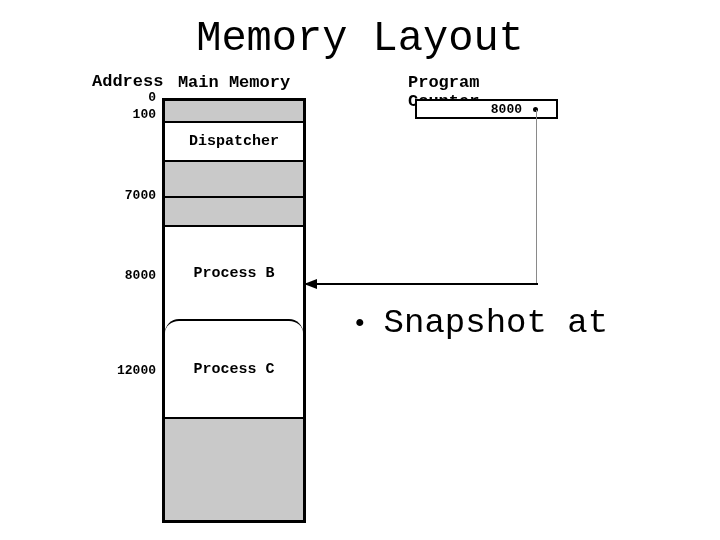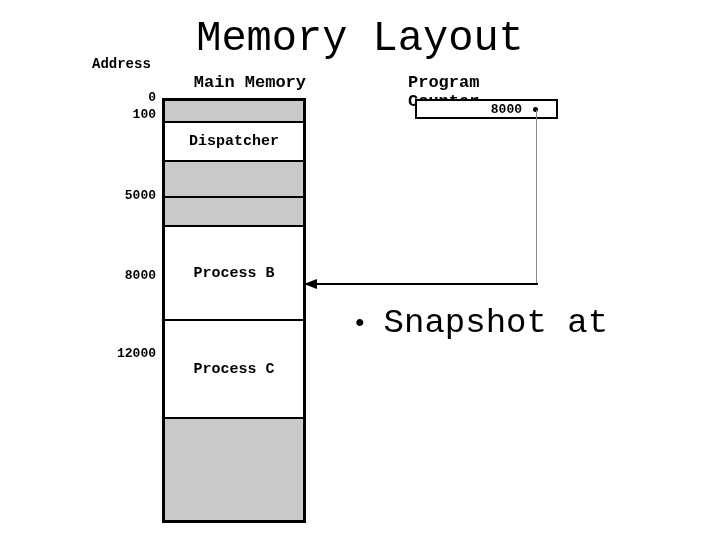--- a/index.html
+++ b/index.html
@@ -20,28 +20,28 @@
     margin: 0;
     text-align: center;
     font-size: 42px;
     font-weight: normal;
     line-height: 50px;
   }
 
   
   .addr-header {
     position: absolute;
-    left: 92px; top: 56px; width: 68px;
-    text-align: left;
-    font-size: 14px; font-weight: bold;
+    left: 92px; top: 72px; width: 68px;
+    text-align: center;
+    font-size: 17px; font-weight: bold;
   }
   .mem-title {
     position: absolute;
     left: 162px; top: 73px; width: 144px;
-    text-align: right;
+    text-align: center;
     font-size: 17px; font-weight: bold;
   }
   .pc-title {
     position: absolute;
     left: 408px; top: 73px; width: 150px;
     font-size: 17px; font-weight: bold;
   }
 
   
   .memory {
@@ -64,36 +64,36 @@
   }
   .band + .band { border-top: 2px solid #000000; }
   .gray  { background: #c9c9c9; }
   .white { background: #ffffff; }
   .b1 { height: 20px; }
   .b2 { height: 39px; }
   .b3 { height: 36px; }
   .b4 { height: 52px; }
   .b5 { height: 29px; }
   .b6 { height: 94px; text-align: center; }
-  .b7 { height: 98px; }
+  .b7 { height: 98px; border-radius: 14px; }
   .b8 { flex: 1; }
 
   
   .addr {
     position: absolute;
     left: 96px; width: 60px; height: 16px;
     line-height: 16px;
     text-align: right;
     font-size: 13px; font-weight: bold;
   }
   .addr-0     { top: 90px; }
   .addr-100   { top: 107px; }
   .addr-5000  { top: 188px; }
   .addr-8000  { top: 268px; }
-  .addr-12000 { top: 346px; }
+  .addr-12000 { top: 363px; }
 
   
   .pc-box {
     position: absolute;
     left: 415px; top: 99px;
     width: 143px; height: 20px;
     box-sizing: border-box;
     border: 2px solid #000000;
     background: #ffffff;
     display: flex;
@@ -156,21 +156,21 @@
 <div class="slide">
 
   <h1 class="title">Memory Layout</h1>
 
   <div class="addr-header">Address</div>
   <div class="mem-title">Main Memory</div>
   <div class="pc-title">Program Counter</div>
 
   <div class="addr addr-0">0</div>
   <div class="addr addr-100">100</div>
-  <div class="addr addr-5000">5000</div>
+  <div class="addr addr-5000">7000</div>
   <div class="addr addr-8000">8000</div>
   <div class="addr addr-12000">12000</div>
 
   <div class="memory">
     <div class="band gray b1"></div>
     <div class="band white b2">
       <span>Dispatcher</span>
     </div>
     <div class="band gray b3"></div>
     <div class="band gray b5"></div>

